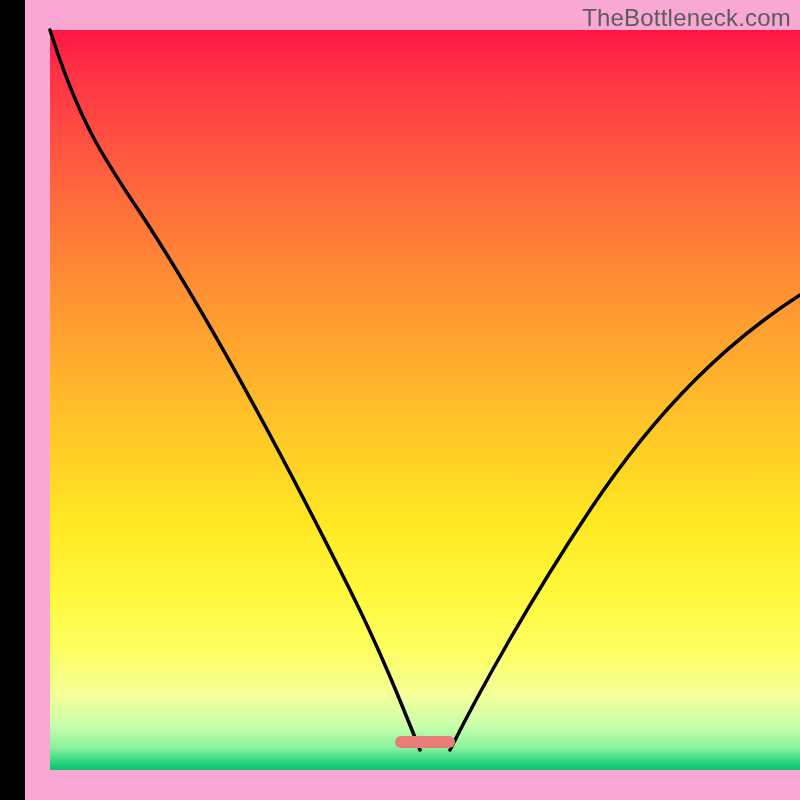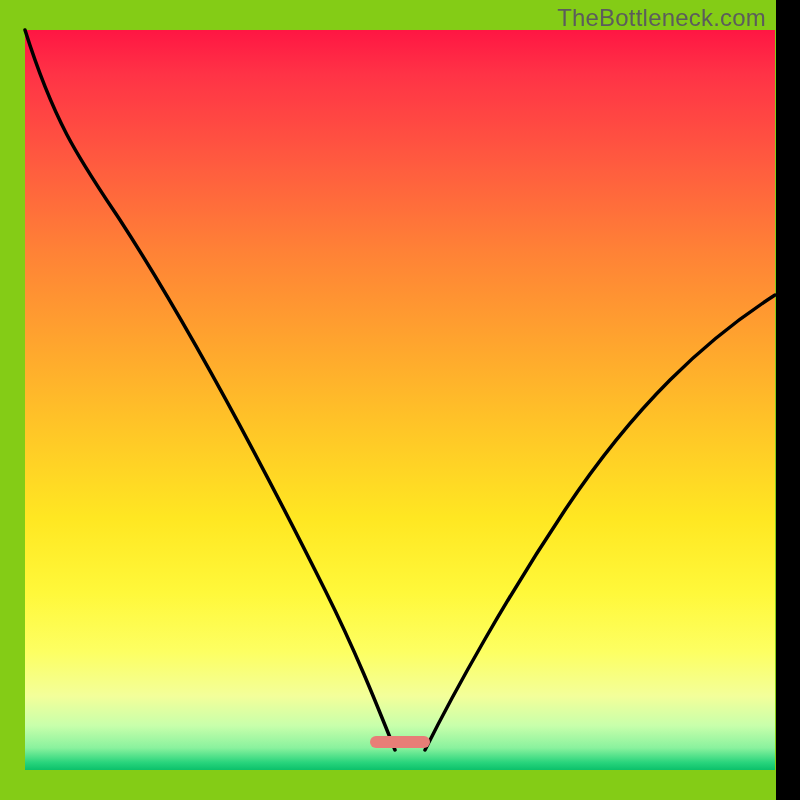--- a/index.html
+++ b/index.html
@@ -8,21 +8,22 @@
     width: 800px;
     height: 800px;
     background: #000;
     overflow: hidden;
     font-family: Arial, Helvetica, sans-serif;
   }
   .frame {
     position: relative;
     width: 776px;
     height: 800px;
-    background: #84cc16;
+    background: #f9a8d4;
+    margin-left: 25px;
   }
   .watermark {
     position: absolute;
     top: 4px;
     right: 10px;
     color: #5c5c5c;
     font-size: 24px;
     font-weight: 500;
     letter-spacing: 0.2px;
     z-index: 10;

